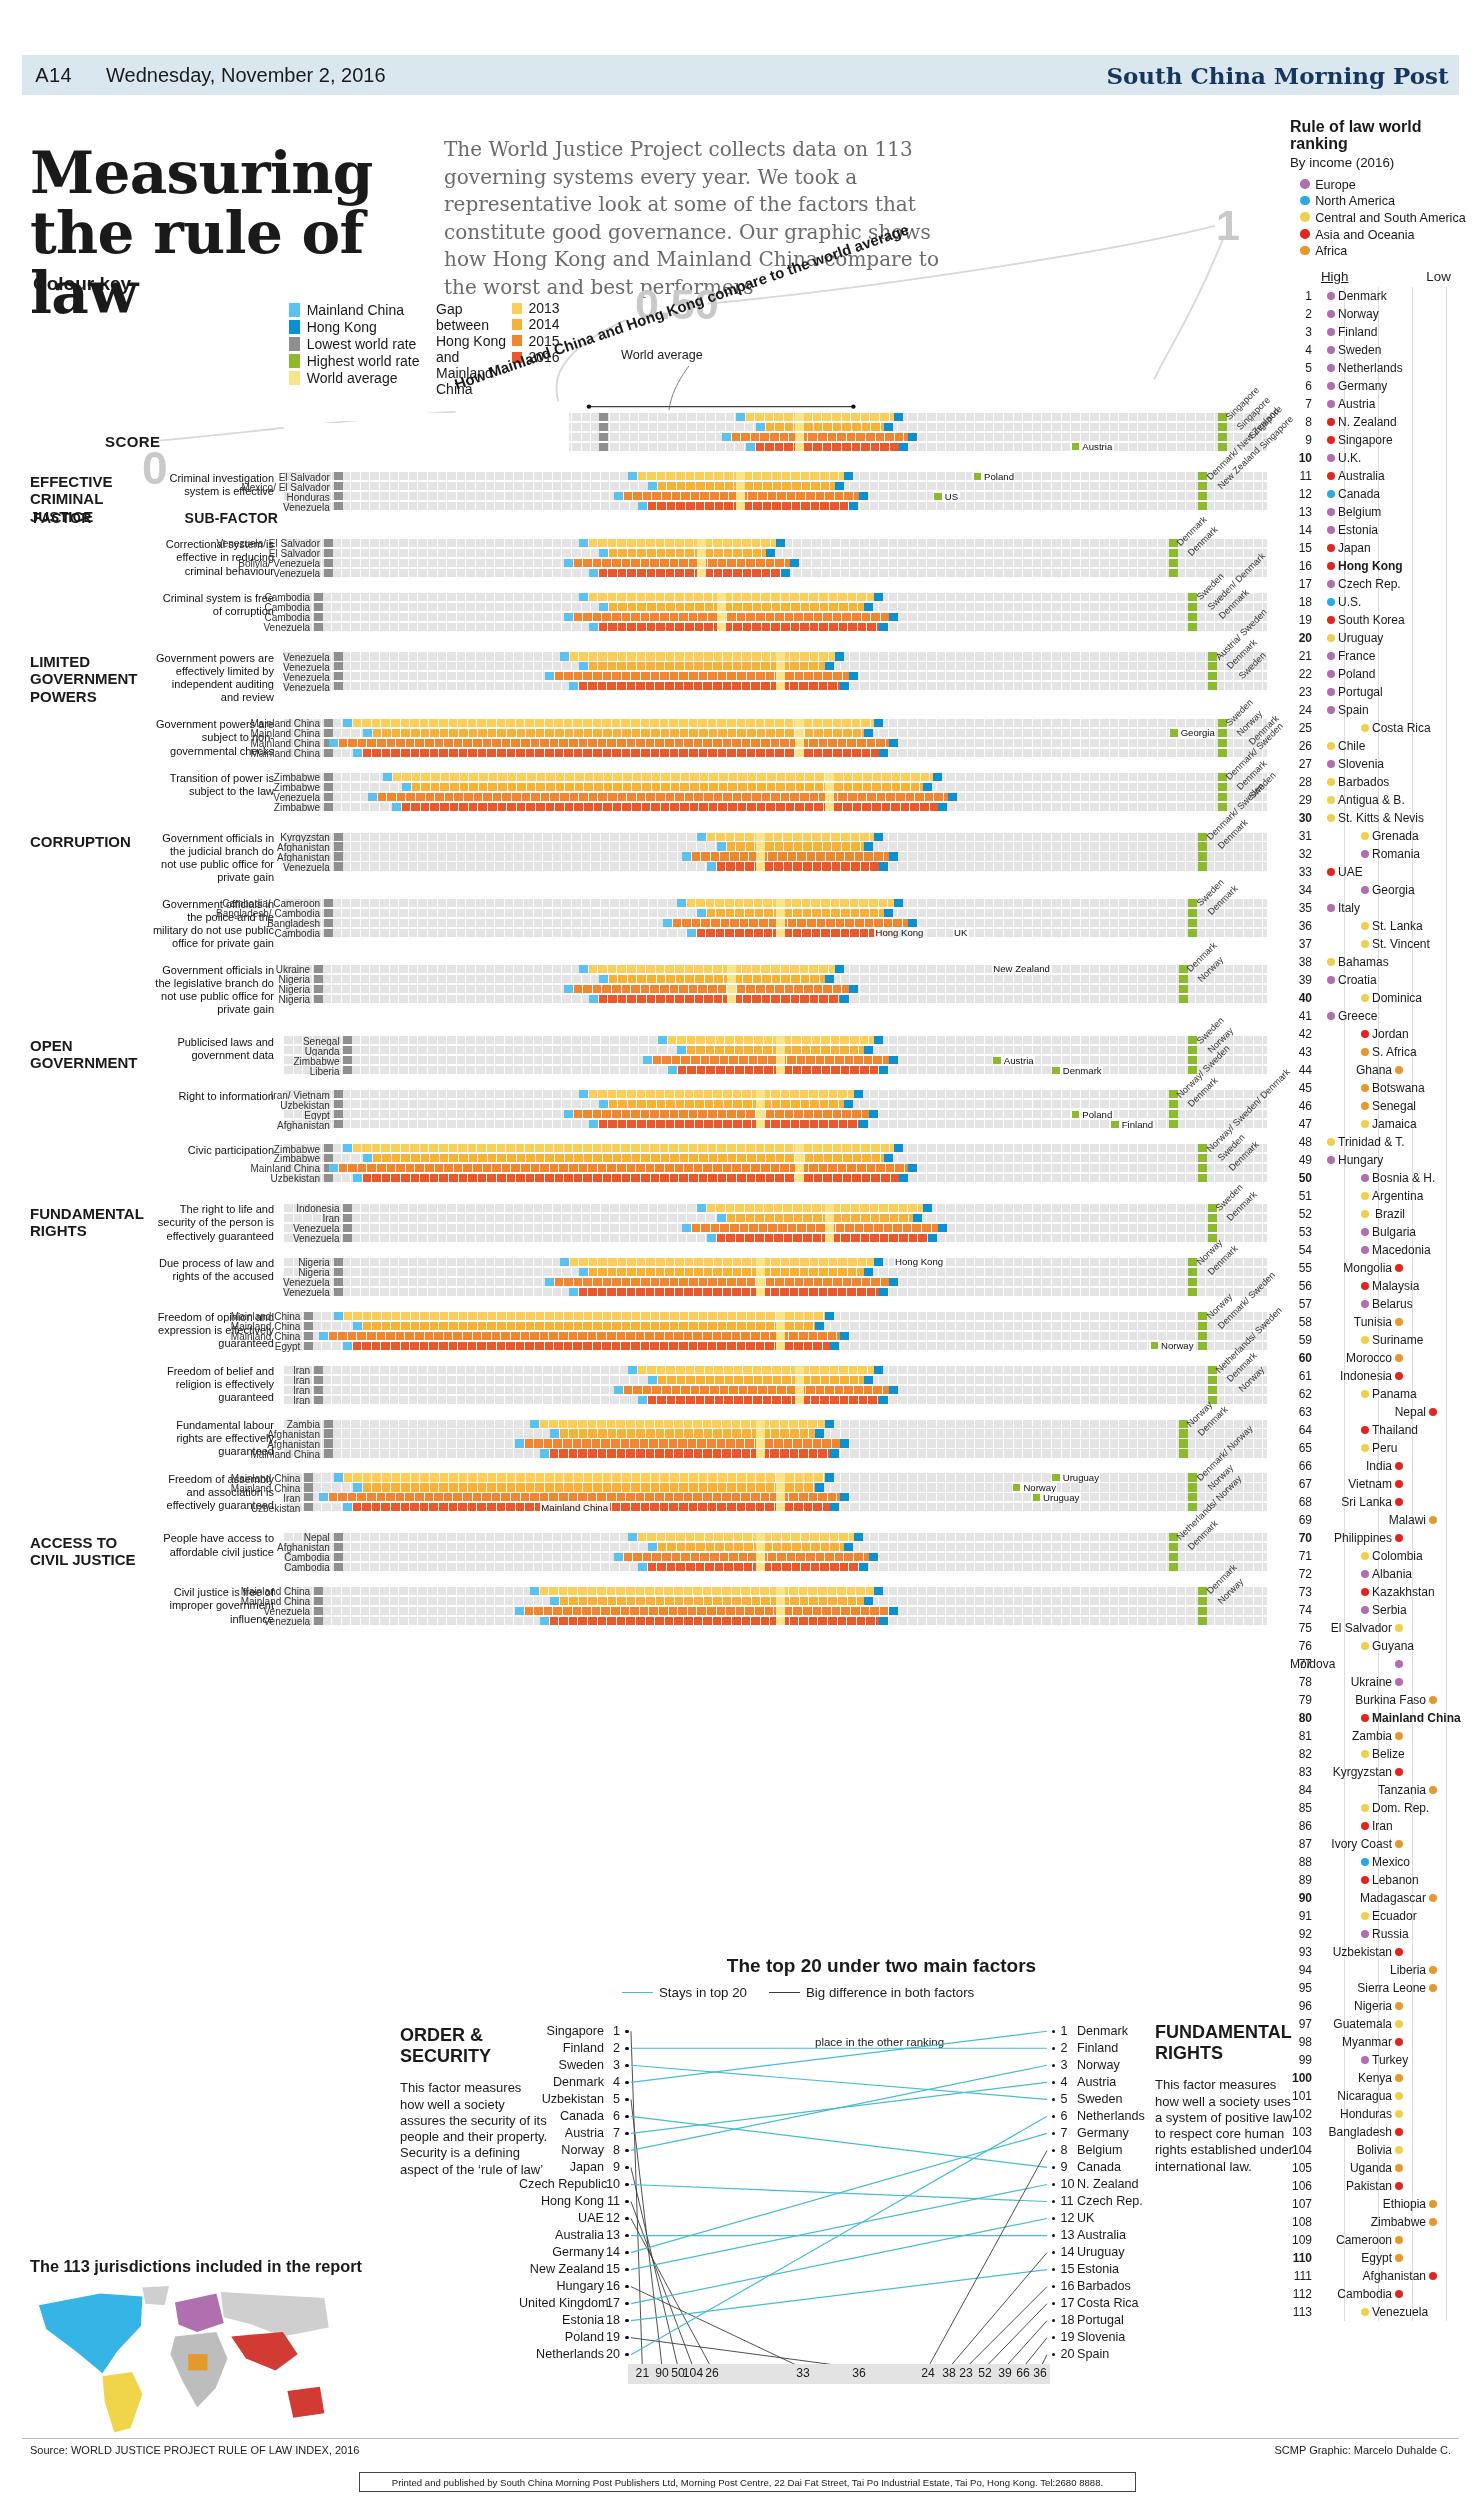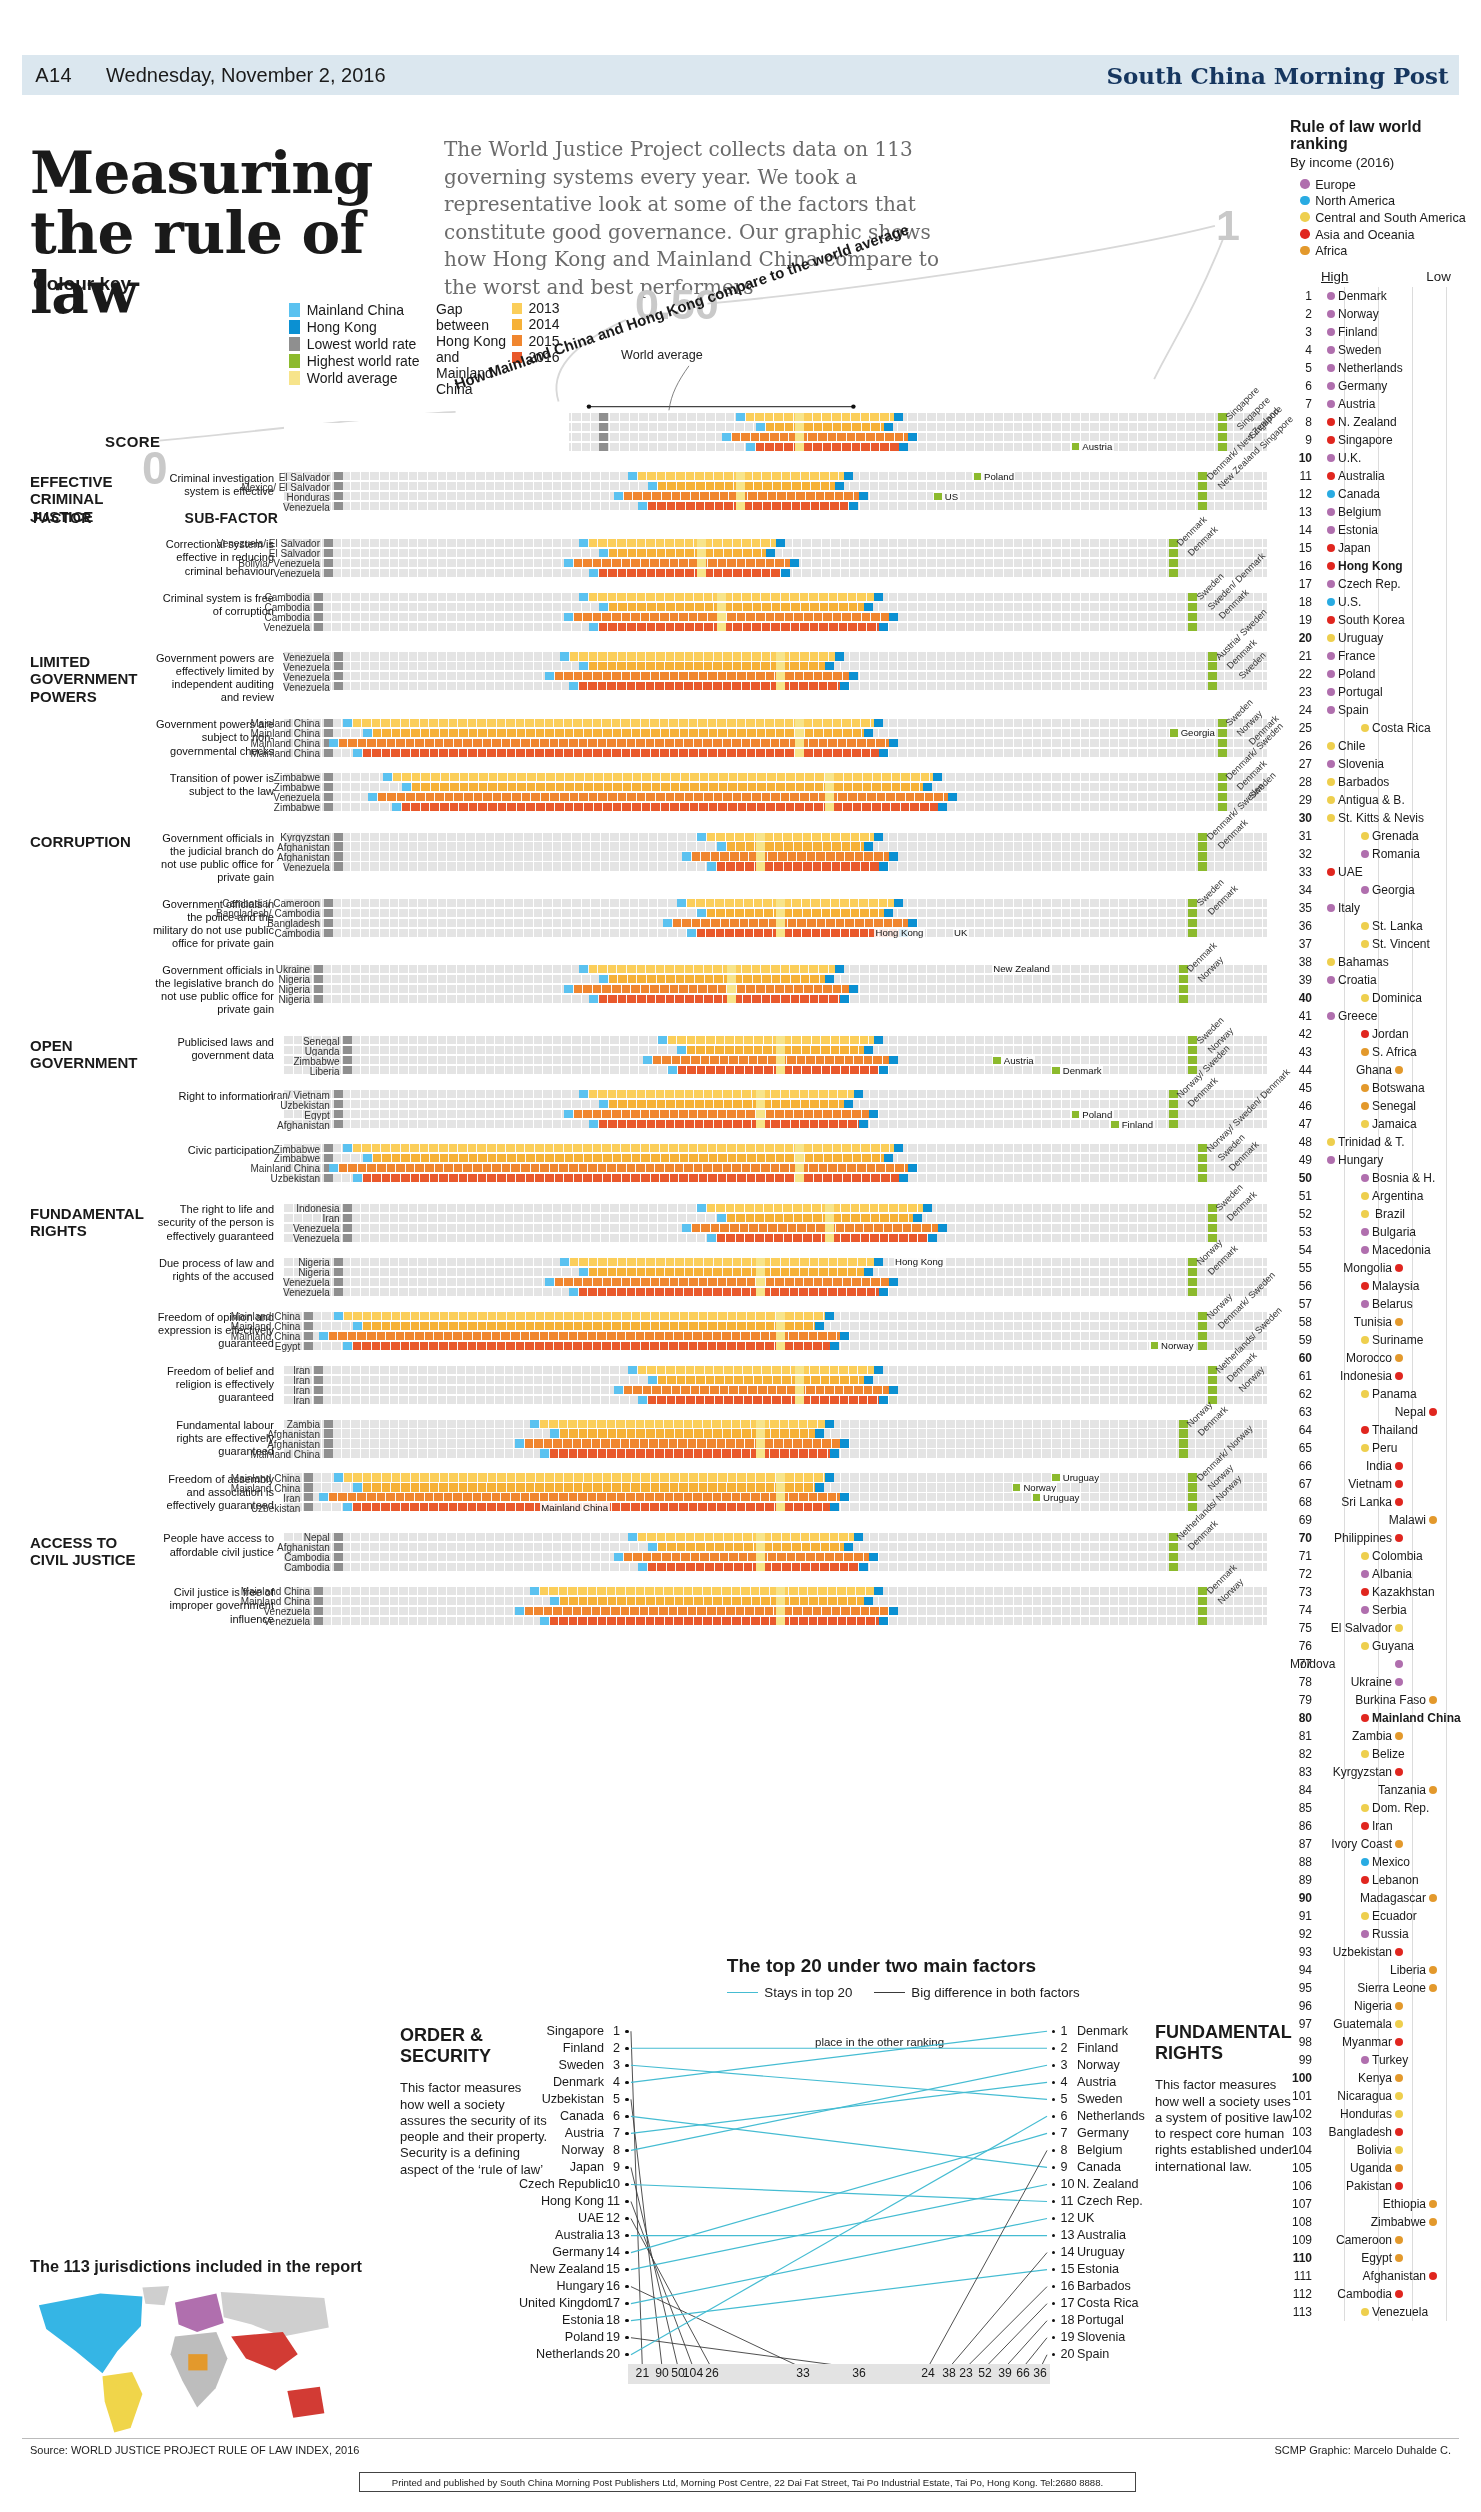--- a/index.html
+++ b/index.html
@@ -61,21 +61,21 @@
   #hl-row span:last-child{margin-left:78px;}
   #ranking-list{position:relative;width:179px;background-image:repeating-linear-gradient(90deg,transparent 0 33px,#dcdcdc 33px 34px);background-position:21px 0;background-size:138px 100%;background-repeat:no-repeat;}
   .rrow{position:relative;height:18px;font-size:12px;}
   .rrank{position:absolute;left:0;width:22px;text-align:right;top:1.5px;}
   .rdot{position:absolute;width:8.1px;height:8.1px;border-radius:50%;top:4.4px;}
   .rname{position:absolute;top:1.5px;white-space:nowrap;}
   .bold{font-weight:bold;}
   
   #slope-wrap{position:absolute;left:400px;top:1955px;width:948px;height:444px;}
   #slope-title{position:absolute;left:274px;top:0;width:415px;text-align:center;font-size:19px;font-weight:bold;}
-  #slope-legend{position:absolute;left:222px;top:30px;width:563px;display:flex;justify-content:center;font-size:13.3px;gap:22px;}
+  #slope-legend{position:absolute;left:222px;top:30px;width:563px;display:flex;justify-content:flex-start;font-size:13.3px;gap:22px;}
   .sl-item{display:flex;align-items:center;}
   .sl-line{width:31px;height:0;border-top:1.5px solid;margin-right:6px;}
   #os-block{position:absolute;left:0;top:70px;width:148px;}
   #fr-block{position:absolute;left:755px;top:67px;width:141px;}
   .f20-title{font-size:18px;font-weight:bold;margin-bottom:13.3px;}
   .f20-desc{font-size:13px;line-height:1.25;}
   #note-other{position:absolute;left:415px;top:81px;font-size:11.5px;}
   #left20{position:absolute;left:119px;top:68px;width:110px;}
   #right20{position:absolute;left:650px;top:68px;width:111px;}
   .t20row{height:17px;line-height:17px;font-size:12.6px;white-space:nowrap;position:relative;}

